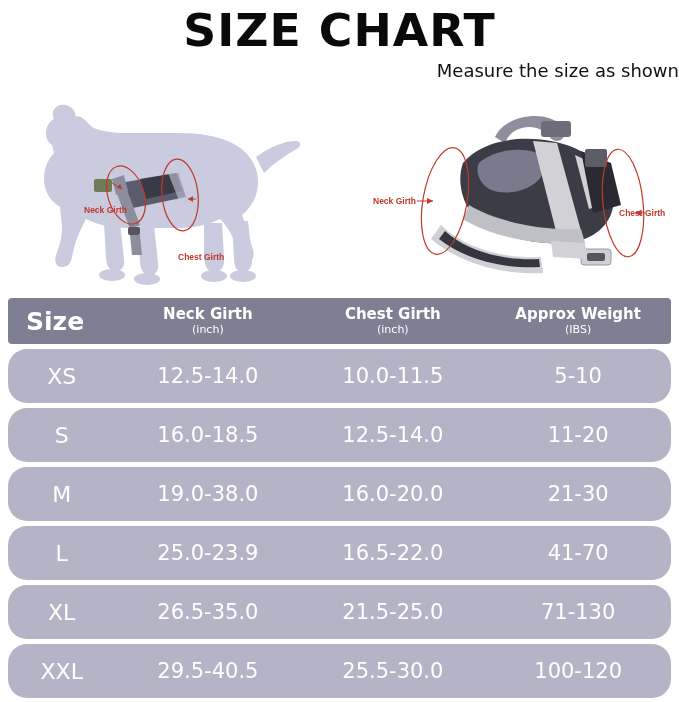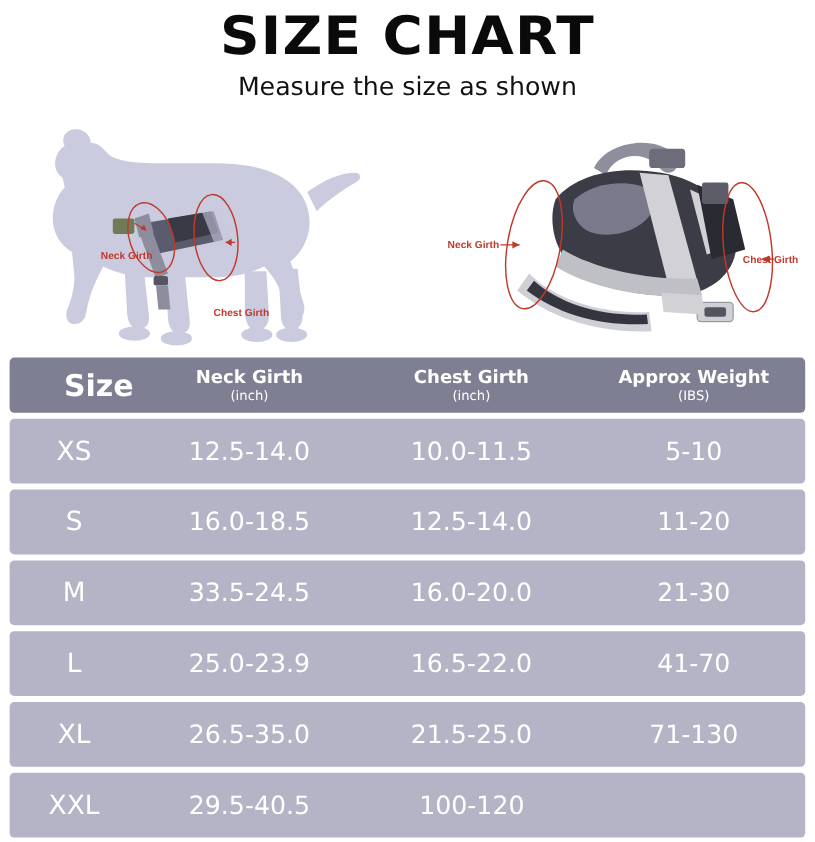--- a/index.html
+++ b/index.html
@@ -33,24 +33,25 @@
     font-weight: 700;
     font-size: 44px;
     letter-spacing: 1px;
     color: #0a0a0a;
     line-height: 1.05;
     margin: 0;
     transform: scaleX(1.04);
   }
   .subtitle {
     font-family: "DejaVu Sans", sans-serif;
-    font-size: 21px;
+    font-size: 18px;
     color: #111;
     margin-top: 6px;
     font-weight: 400;
+    text-align: right;
   }
 
   
   .illustrations {
     position: relative;
     height: 205px;
     margin-top: 6px;
   }
   .ill-left {
     position: absolute;
@@ -91,32 +92,33 @@
   .row.head {
     background: #7f7f93;
     height: 46px;
     color: #ffffff;
   }
   .row.body {
     background: #b4b4c6;
     height: 54px;
     color: #ffffff;
     margin-top: 5px;
+    border-radius: 19px;
   }
   .cell {
     text-align: center;
     padding: 0 4px;
   }
   .c-size { width: 16.2%; }
   .c-neck { width: 27.9%; }
   .c-chest { width: 27.9%; }
   .c-weight { width: 28.0%; }
 
   .head .c-size {
-    text-align: right;
+    text-align: left;
     padding-left: 18px;
     font-size: 25px;
     font-weight: 700;
     font-family: "DejaVu Sans", sans-serif;
   }
   .head .col-title {
     font-size: 15px;
     font-weight: 700;
     font-family: "DejaVu Sans", sans-serif;
     line-height: 1.1;
@@ -260,21 +262,21 @@
 
     <div class="row body">
       <div class="cell c-size">S</div>
       <div class="cell c-neck">16.0-18.5</div>
       <div class="cell c-chest">12.5-14.0</div>
       <div class="cell c-weight">11-20</div>
     </div>
 
     <div class="row body">
       <div class="cell c-size">M</div>
-      <div class="cell c-neck">33.5-24.5</div>
+      <div class="cell c-neck">19.0-38.0</div>
       <div class="cell c-chest">16.0-20.0</div>
       <div class="cell c-weight">21-30</div>
     </div>
 
     <div class="row body">
       <div class="cell c-size">L</div>
       <div class="cell c-neck">25.0-23.9</div>
       <div class="cell c-chest">16.5-22.0</div>
       <div class="cell c-weight">41-70</div>
     </div>
@@ -282,17 +284,18 @@
     <div class="row body">
       <div class="cell c-size">XL</div>
       <div class="cell c-neck">26.5-35.0</div>
       <div class="cell c-chest">21.5-25.0</div>
       <div class="cell c-weight">71-130</div>
     </div>
 
     <div class="row body">
       <div class="cell c-size">XXL</div>
       <div class="cell c-neck">29.5-40.5</div>
+      <div class="cell c-chest">25.5-30.0</div>
       <div class="cell c-weight">100-120</div>
     </div>
 
   </div>
 </div>
 
 </body></html>

